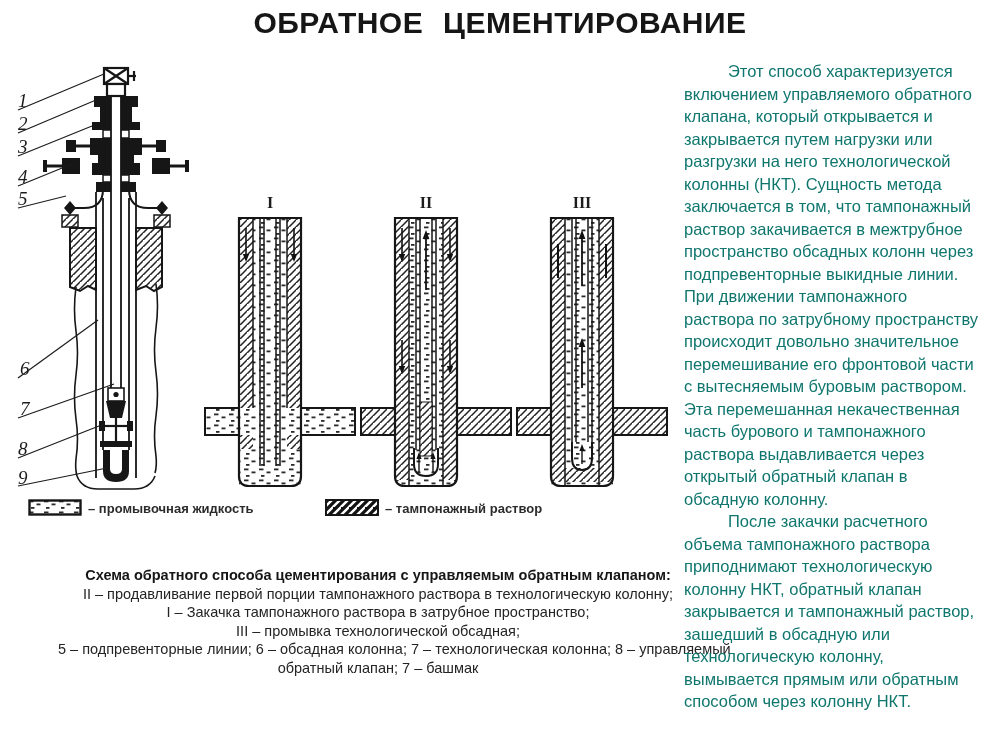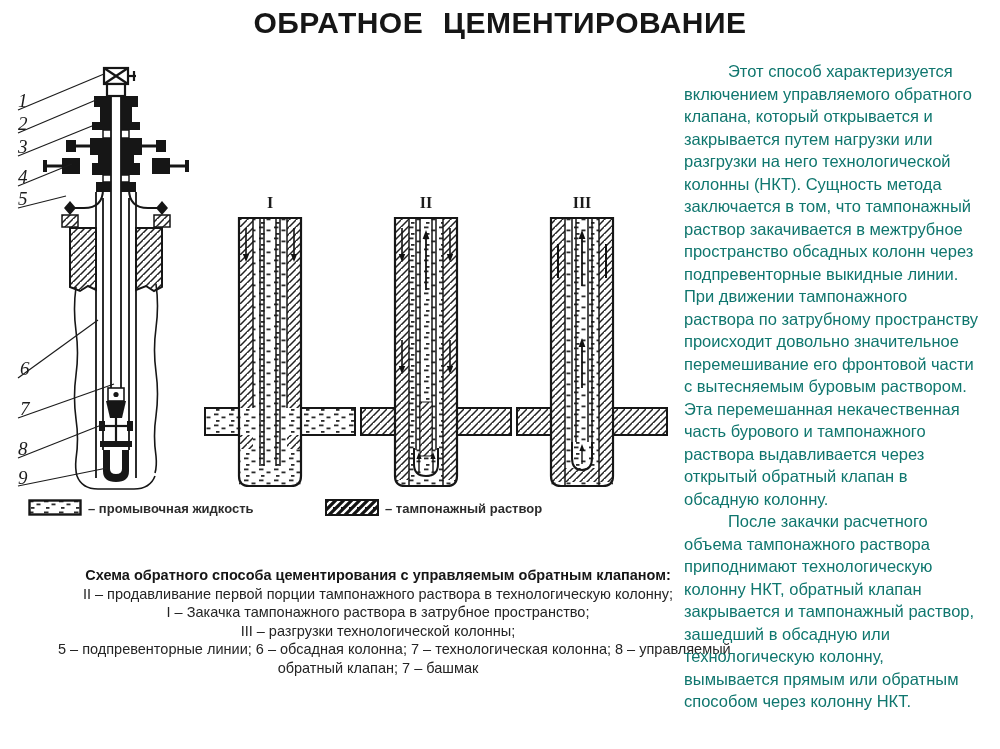--- a/index.html
+++ b/index.html
@@ -270,21 +270,21 @@
         <rect x="1" y="1" width="52" height="15" fill="url(#hatchInv)" stroke="#161616" stroke-width="2"></rect>
       </svg>
       <span class="lab">– тампонажный раствор</span>
     </div>
   </div>
 
   <div class="caption">
     <div class="cap-line cap-head">Схема обратного способа цементирования с управляемым обратным клапаном:</div>
     <div class="cap-line">II – продавливание первой порции тампонажного раствора в технологическую колонну;</div>
     <div class="cap-line">I – Закачка тампонажного раствора в затрубное пространство;</div>
-    <div class="cap-line">III – разгрузки технологической колонны;</div>
+    <div class="cap-line">III – промывка технологической обсадная;</div>
     <div class="cap-line">5 – подпревенторные линии; 6 – обсадная колонна; 7 – технологическая колонна; 8 – управляемый</div>
     <div class="cap-line">обратный клапан; 7 – башмак</div>
   </div>
 
   <div class="article">
     <p>Этот способ характеризуется включением управляемого обратного клапана, который открывается и закрывается путем нагрузки или разгрузки на него технологической колонны (НКТ). Сущность метода заключается в том, что тампонажный раствор закачивается в межтрубное пространство обсадных колонн через подпревенторные выкидные линии. При движении тампонажного раствора по затрубному пространству происходит довольно значительное перемешивание его фронтовой части с вытесняемым буровым раствором. Эта перемешанная некачественная часть бурового и тампонажного раствора выдавливается через открытый обратный клапан в обсадную колонну.</p>
     <p>После закачки расчетного объема тампонажного раствора приподнимают технологическую колонну НКТ, обратный клапан закрывается и тампонажный раствор, зашедший в обсадную или технологическую колонну, вымывается прямым или обратным способом через колонну НКТ.</p>
   </div>
 
 </div>

